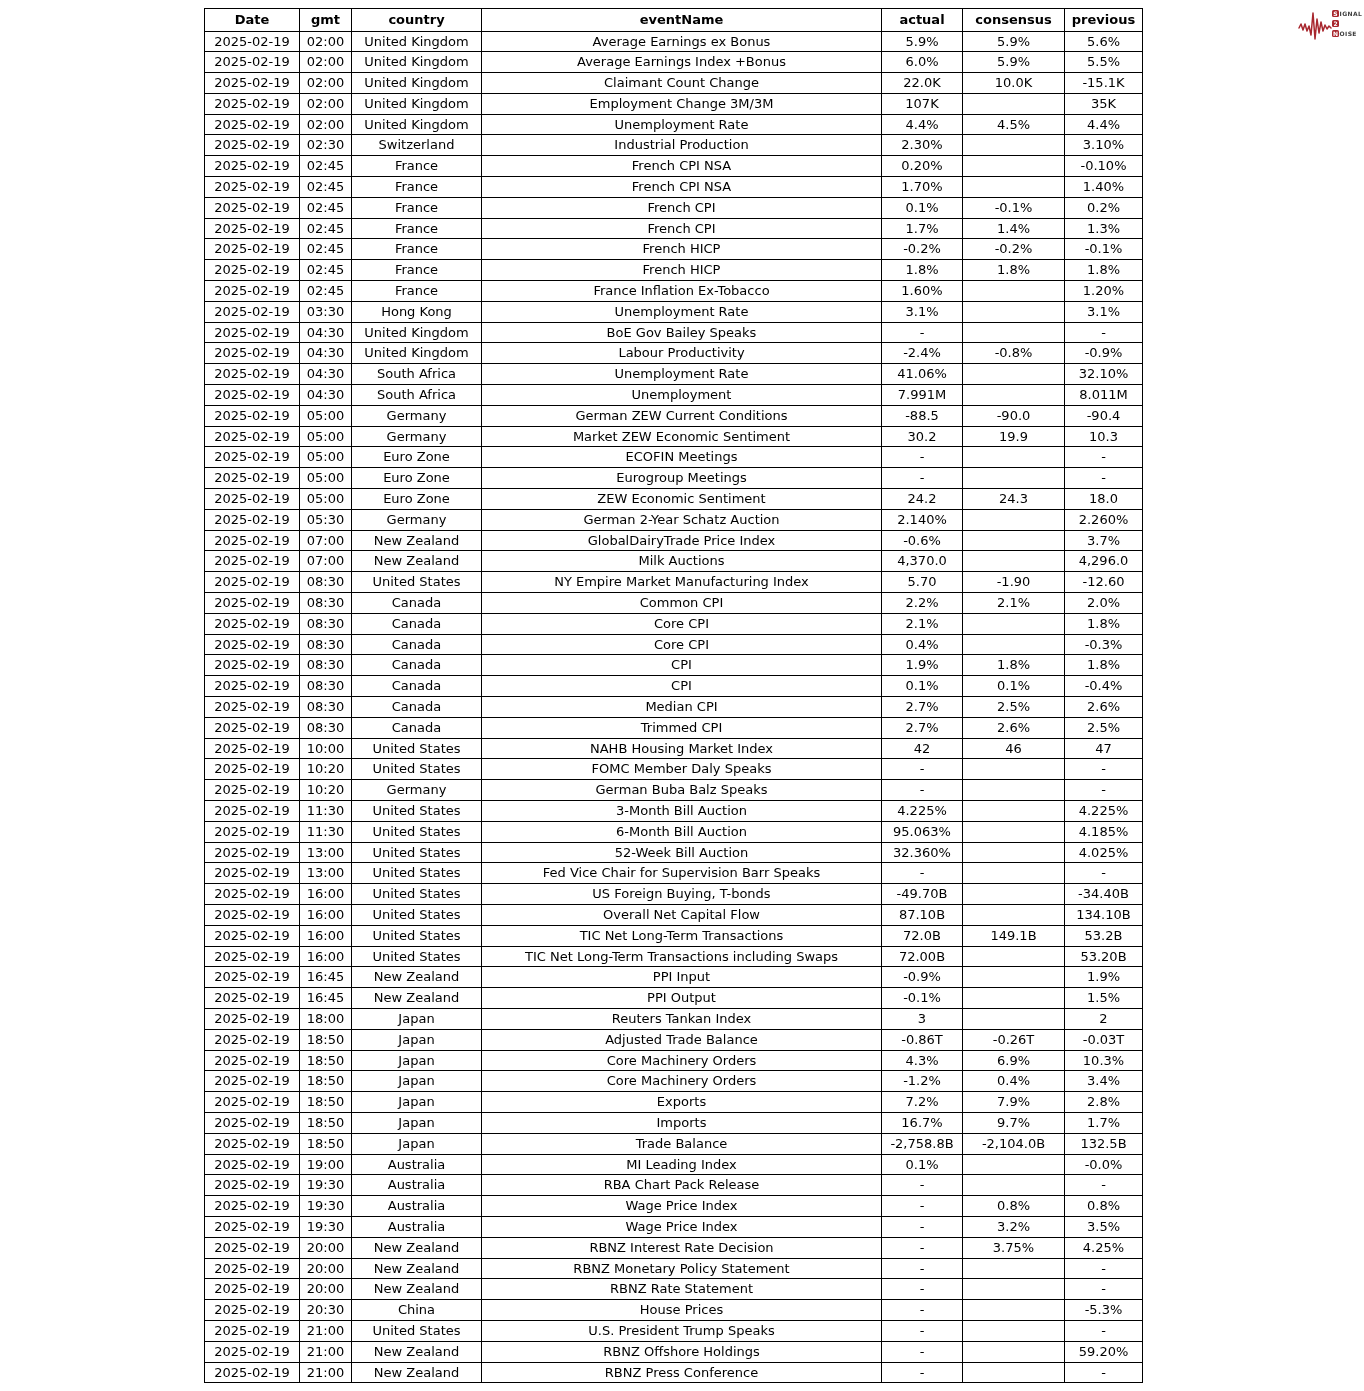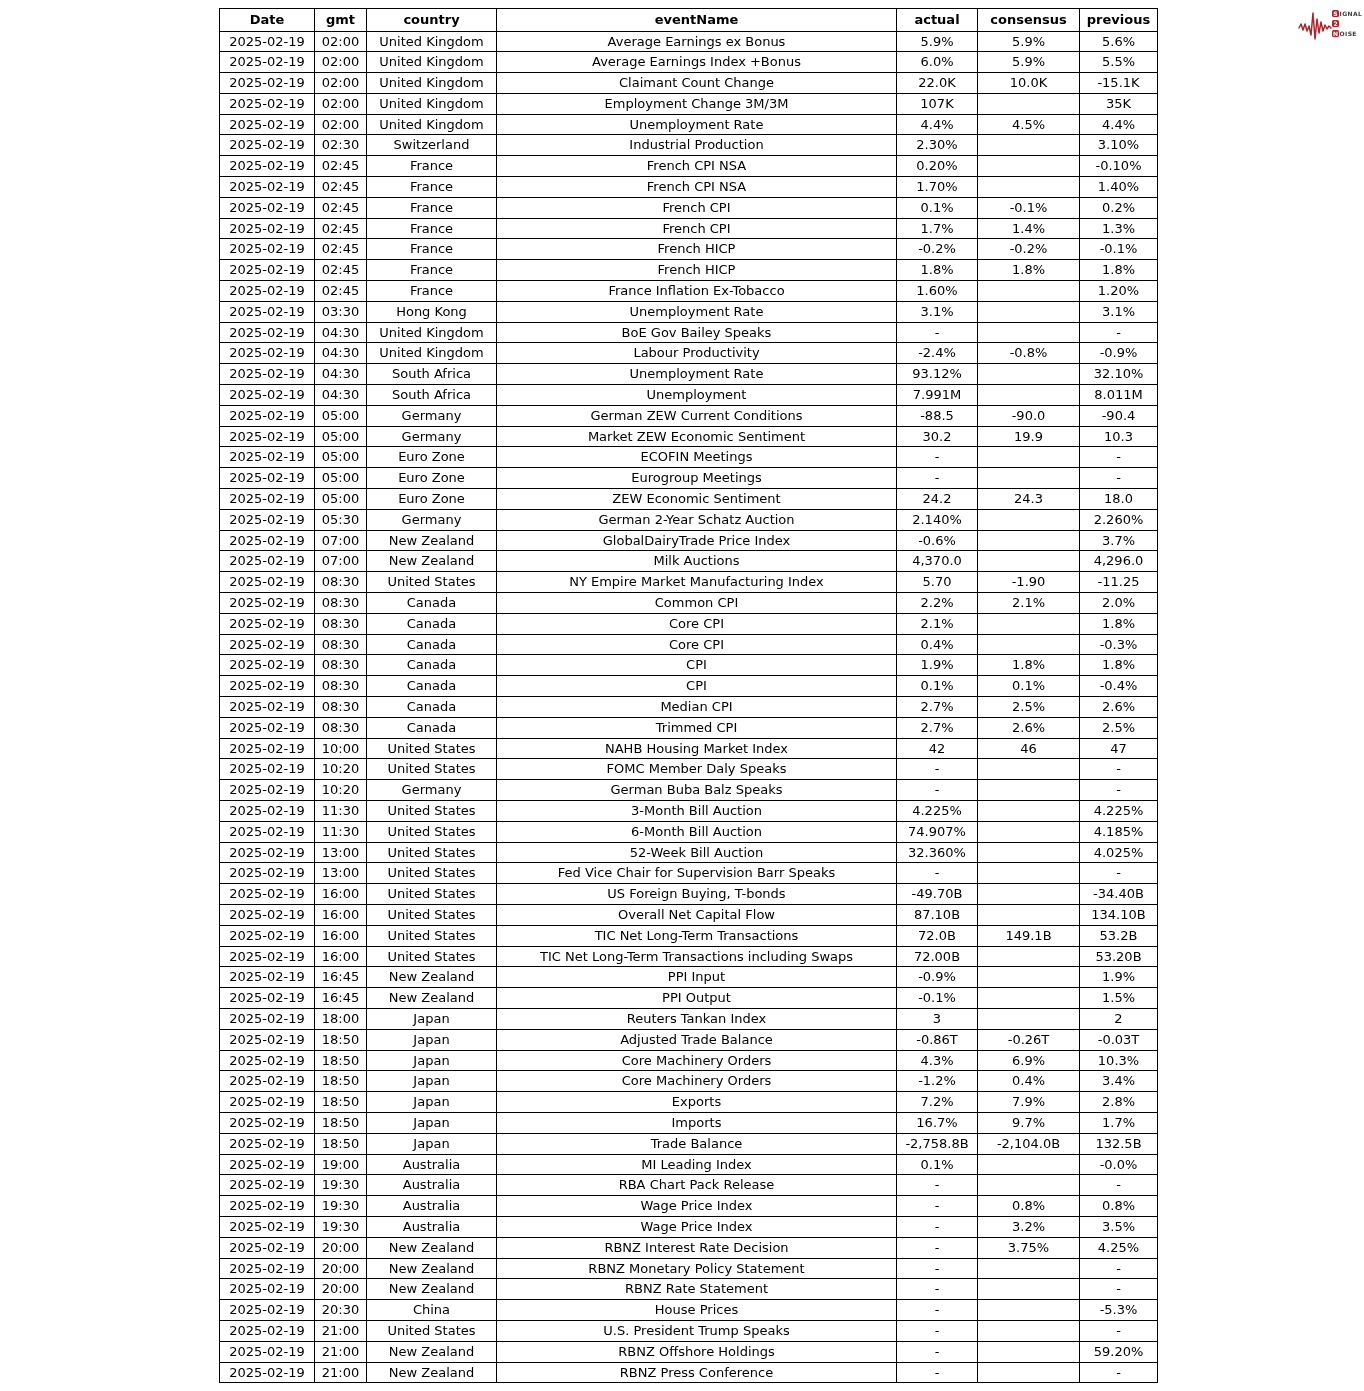--- a/index.html
+++ b/index.html
@@ -10,21 +10,21 @@
   .page {
     position: relative;
     width: 1364px;
     height: 1391px;
     background: #ffffff;
     font-family: "DejaVu Sans", sans-serif;
     overflow: hidden;
   }
   .event-table {
     position: absolute;
-    left: 219px;
+    left: 204px;
     top: 8px;
     width: 938px;
     border-collapse: collapse;
     table-layout: fixed;
   }
   .event-table th,
   .event-table td {
     border: 1px solid #000000;
     text-align: center;
     vertical-align: middle;
@@ -270,21 +270,21 @@
           <td>Labour Productivity</td>
           <td>-2.4%</td>
           <td>-0.8%</td>
           <td>-0.9%</td>
         </tr>
         <tr>
           <td>2025-02-19</td>
           <td>04:30</td>
           <td>South Africa</td>
           <td>Unemployment Rate</td>
-          <td>93.12%</td>
+          <td>41.06%</td>
           <td></td>
           <td>32.10%</td>
         </tr>
         <tr>
           <td>2025-02-19</td>
           <td>04:30</td>
           <td>South Africa</td>
           <td>Unemployment</td>
           <td>7.991M</td>
           <td></td>
@@ -362,21 +362,21 @@
           <td></td>
           <td>4,296.0</td>
         </tr>
         <tr>
           <td>2025-02-19</td>
           <td>08:30</td>
           <td>United States</td>
           <td>NY Empire Market Manufacturing Index</td>
           <td>5.70</td>
           <td>-1.90</td>
-          <td>-11.25</td>
+          <td>-12.60</td>
         </tr>
         <tr>
           <td>2025-02-19</td>
           <td>08:30</td>
           <td>Canada</td>
           <td>Common CPI</td>
           <td>2.2%</td>
           <td>2.1%</td>
           <td>2.0%</td>
         </tr>
@@ -468,21 +468,21 @@
           <td>3-Month Bill Auction</td>
           <td>4.225%</td>
           <td></td>
           <td>4.225%</td>
         </tr>
         <tr>
           <td>2025-02-19</td>
           <td>11:30</td>
           <td>United States</td>
           <td>6-Month Bill Auction</td>
-          <td>74.907%</td>
+          <td>95.063%</td>
           <td></td>
           <td>4.185%</td>
         </tr>
         <tr>
           <td>2025-02-19</td>
           <td>13:00</td>
           <td>United States</td>
           <td>52-Week Bill Auction</td>
           <td>32.360%</td>
           <td></td>

